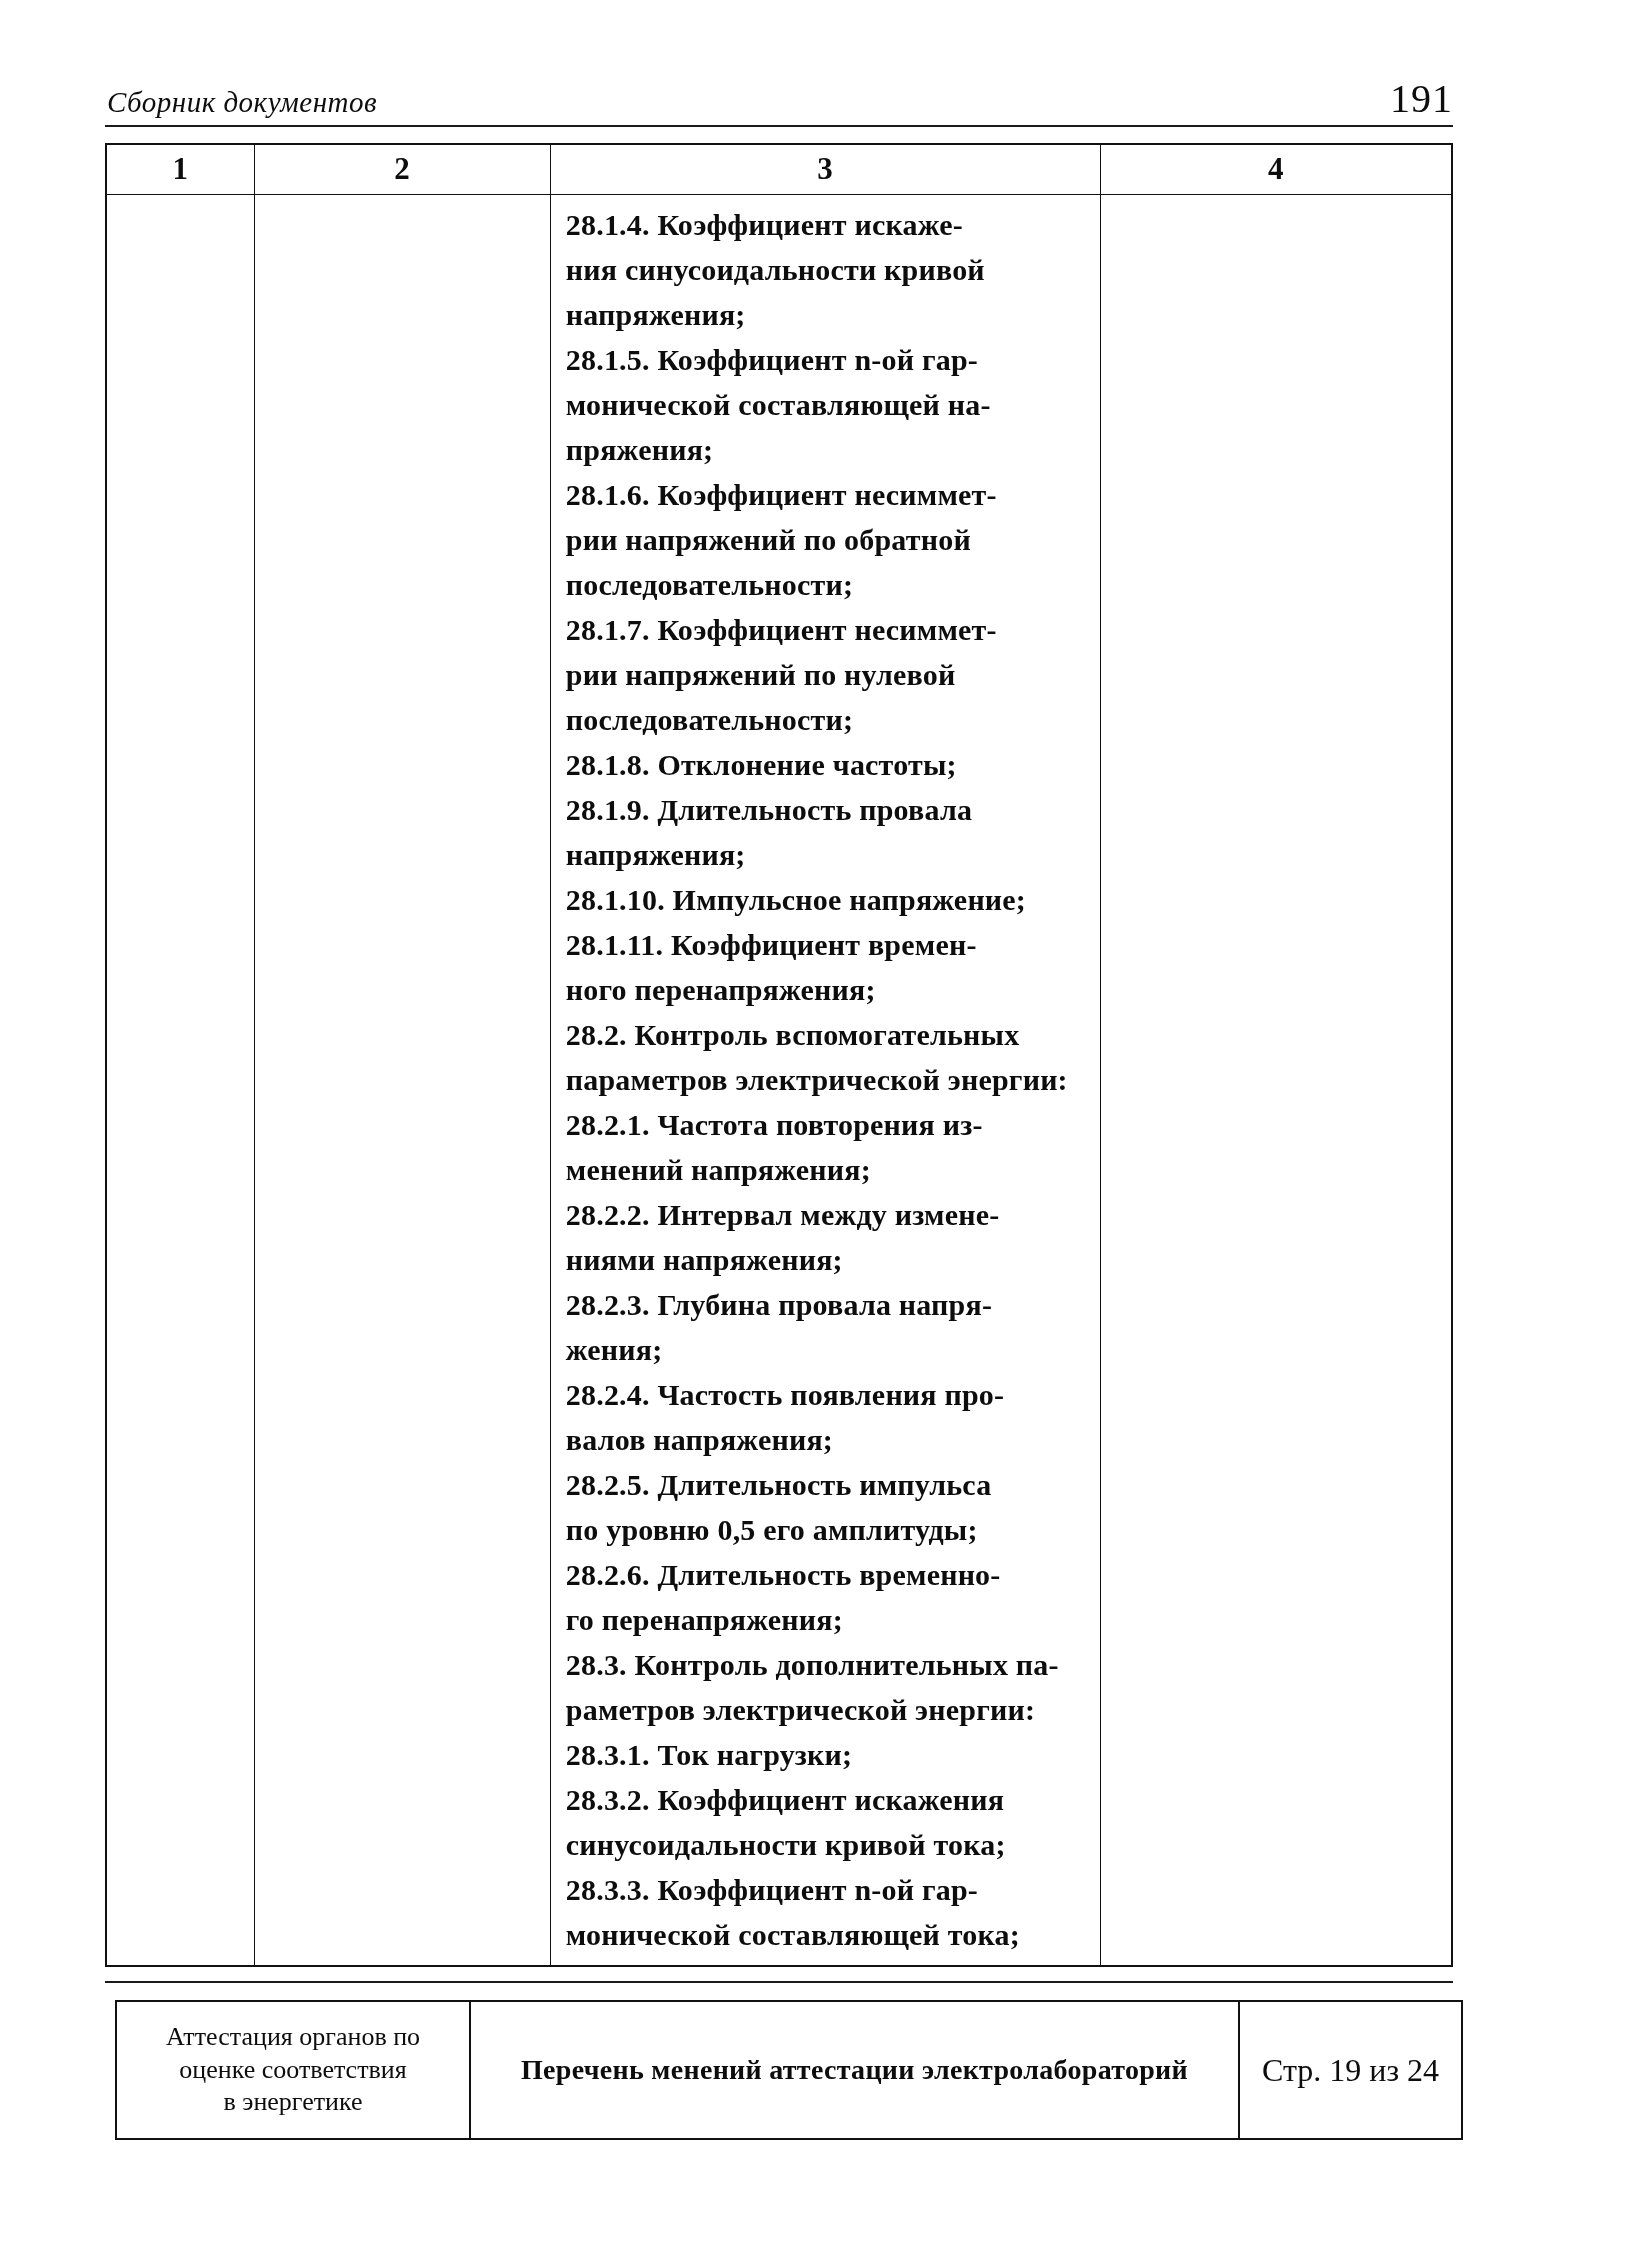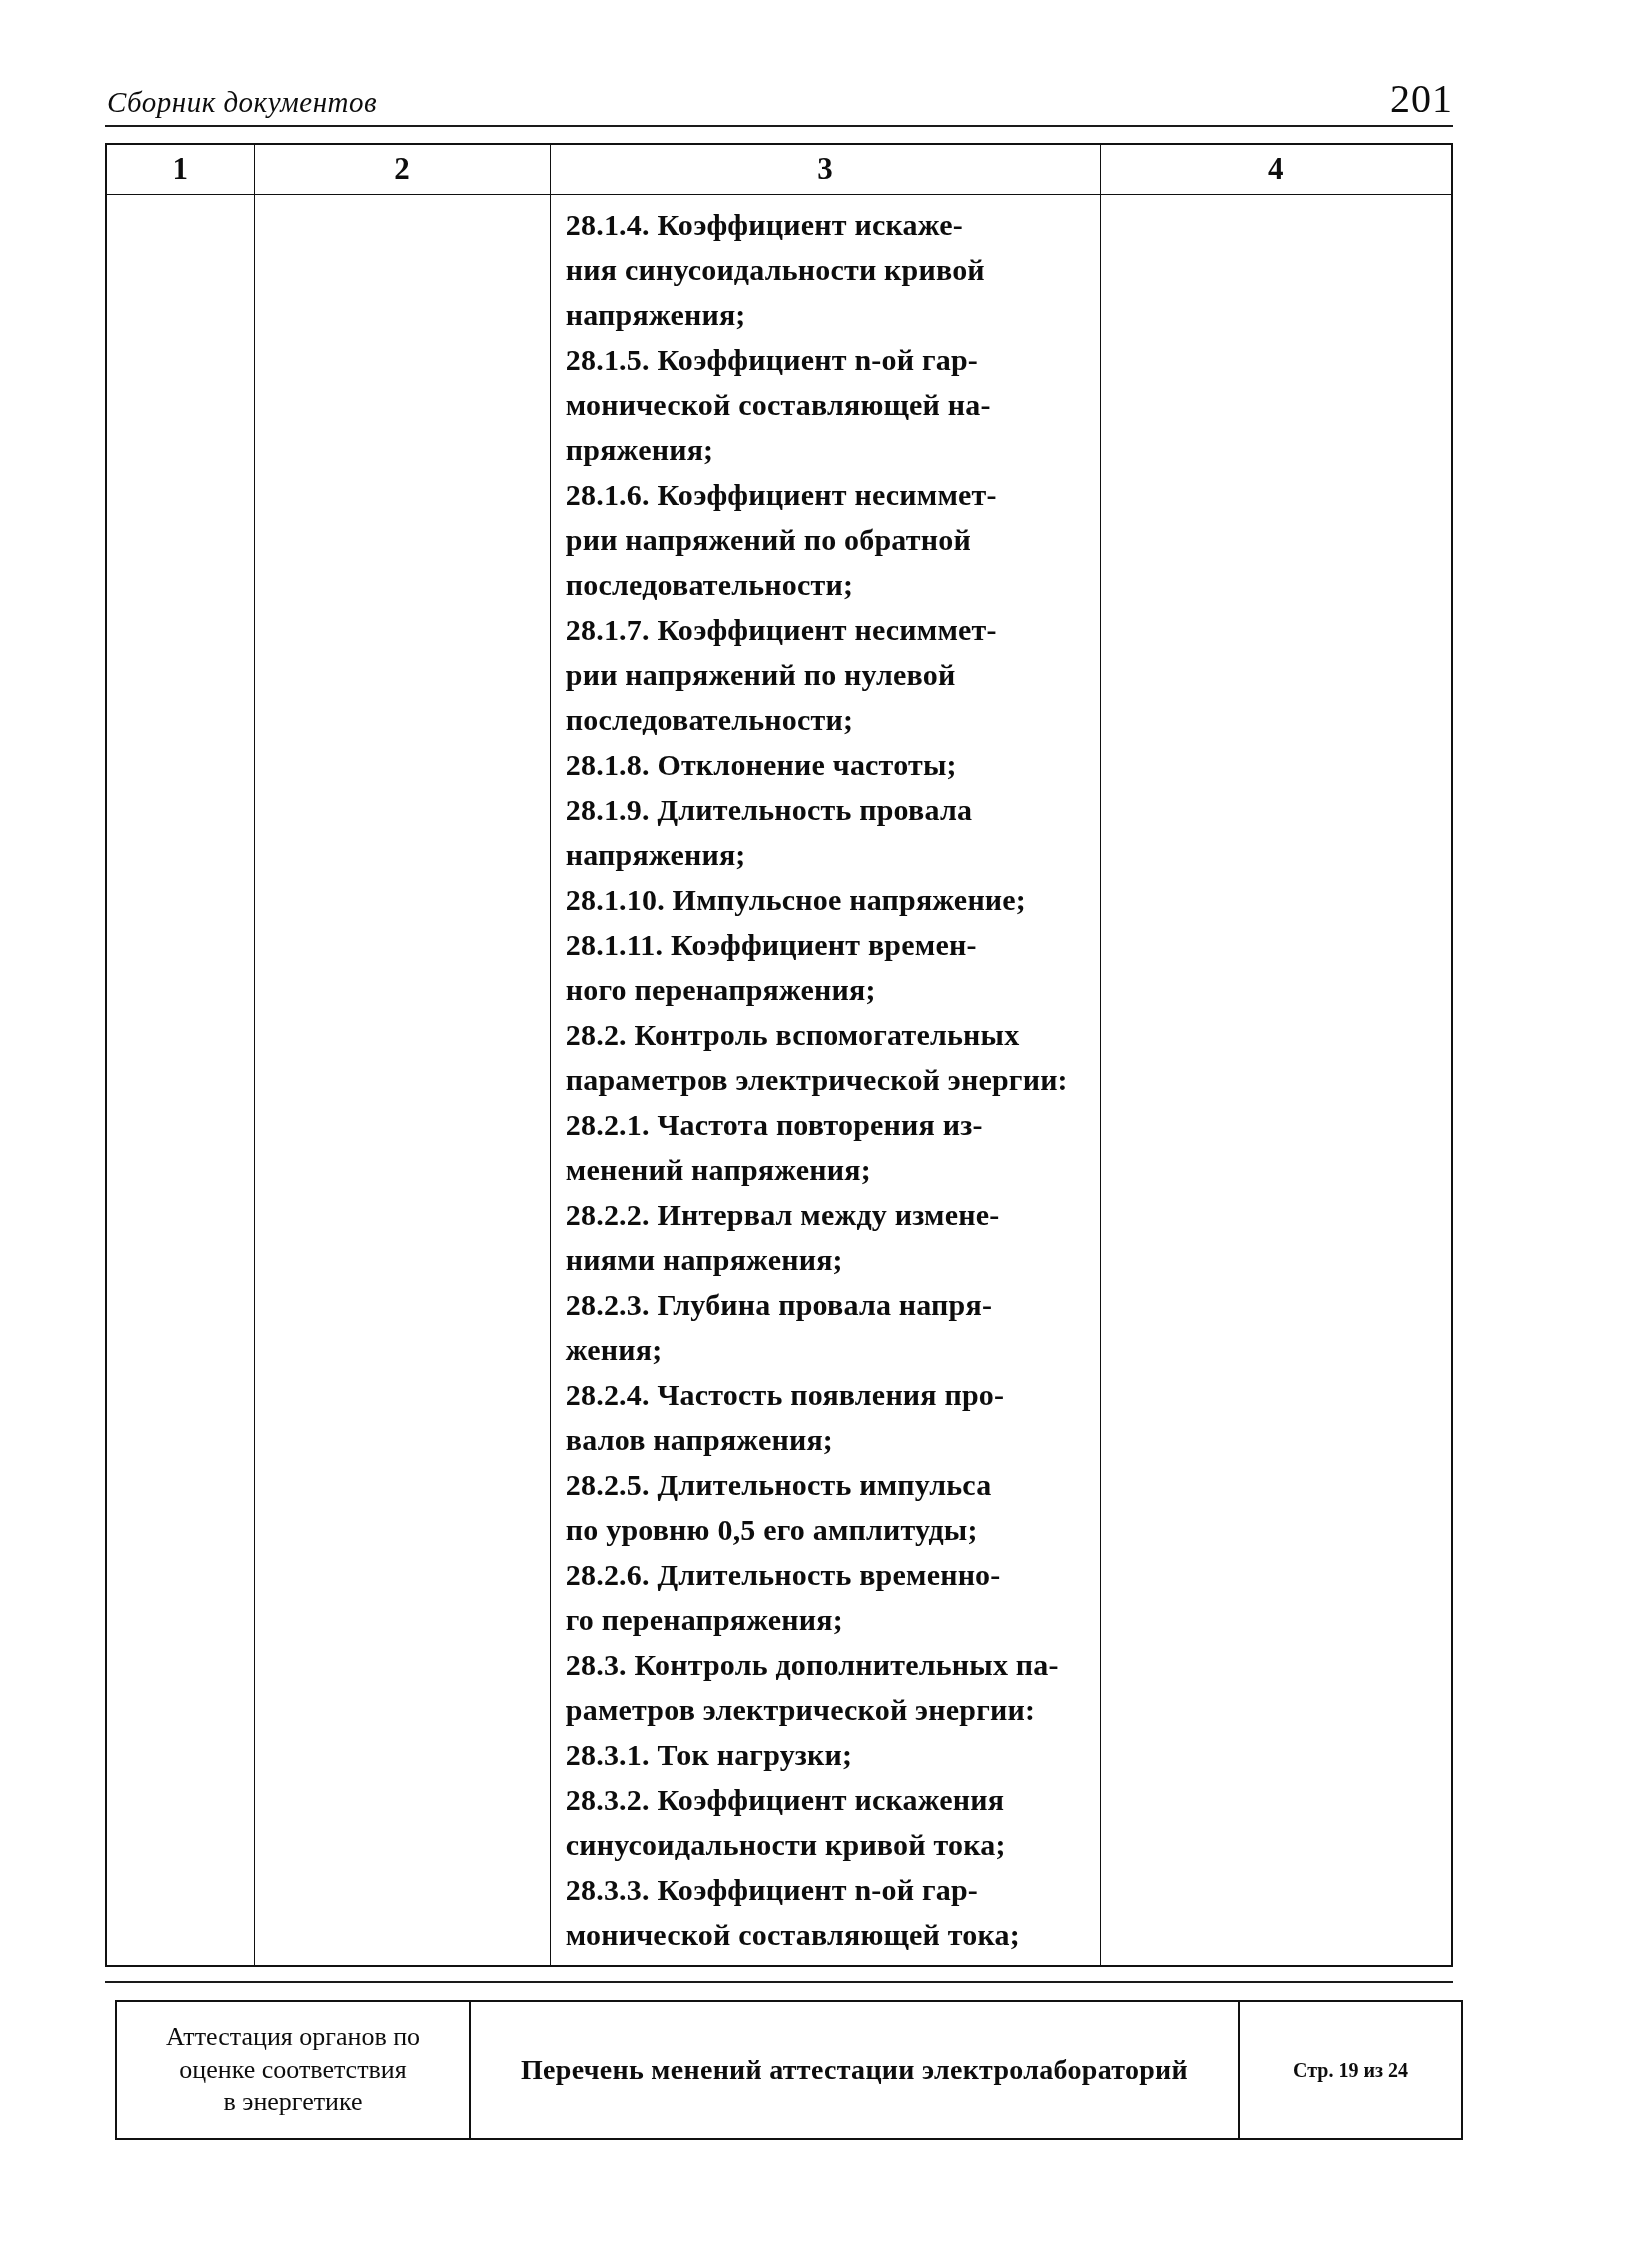--- a/index.html
+++ b/index.html
@@ -111,33 +111,33 @@
     font-size: 26px;
     line-height: 32.5px;
     white-space: pre-line;
   }
   .footer-center {
     font-size: 28px;
     font-weight: bold;
     letter-spacing: 0.3px;
   }
   .footer-right {
-    font-size: 20px;
-    font-weight: bold;
+    font-size: 32px;
+    font-weight: normal;
     white-space: nowrap;
   }
 </style>
 </head>
 <body>
 
 <div class="page">
 
   <header class="page-header">
     <span class="header-title">Сборник документов</span>
-    <span class="page-number">201</span>
+    <span class="page-number">191</span>
   </header>
   <div class="header-rule"></div>
 
   <table class="main-table">
     <colgroup>
       <col class="col-1">
       <col class="col-2">
       <col class="col-3">
       <col class="col-4">
     </colgroup>

